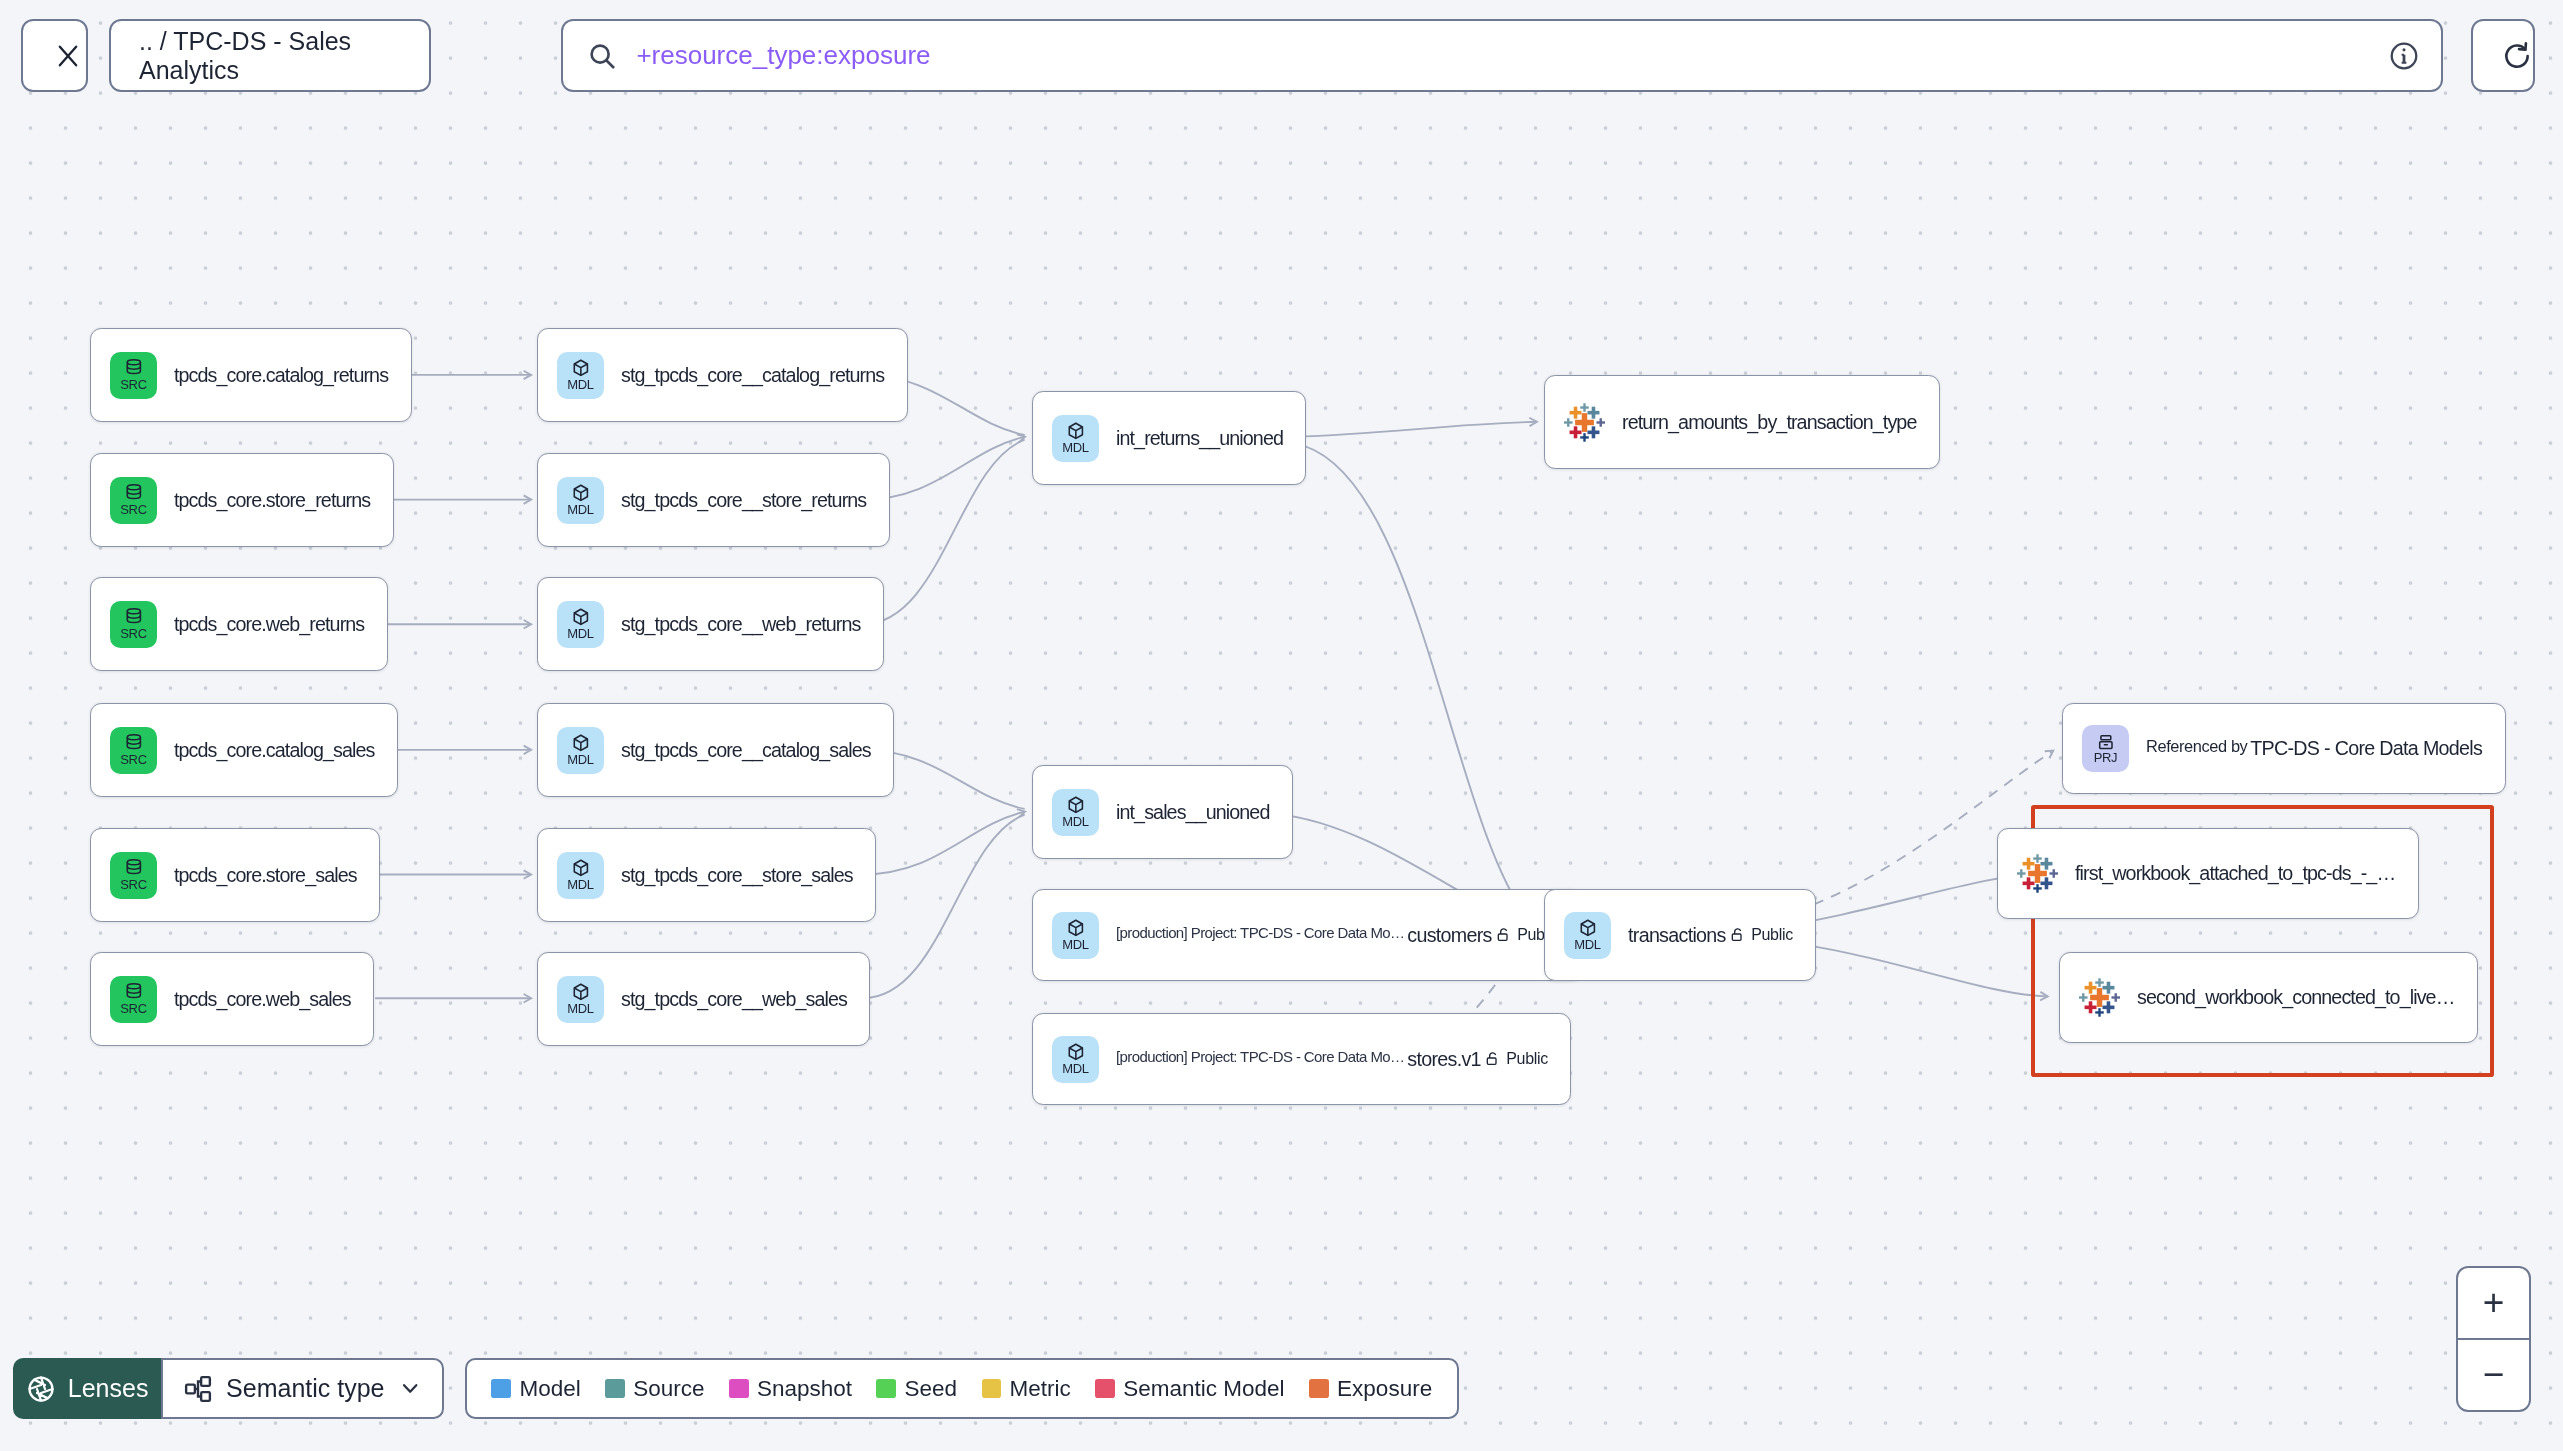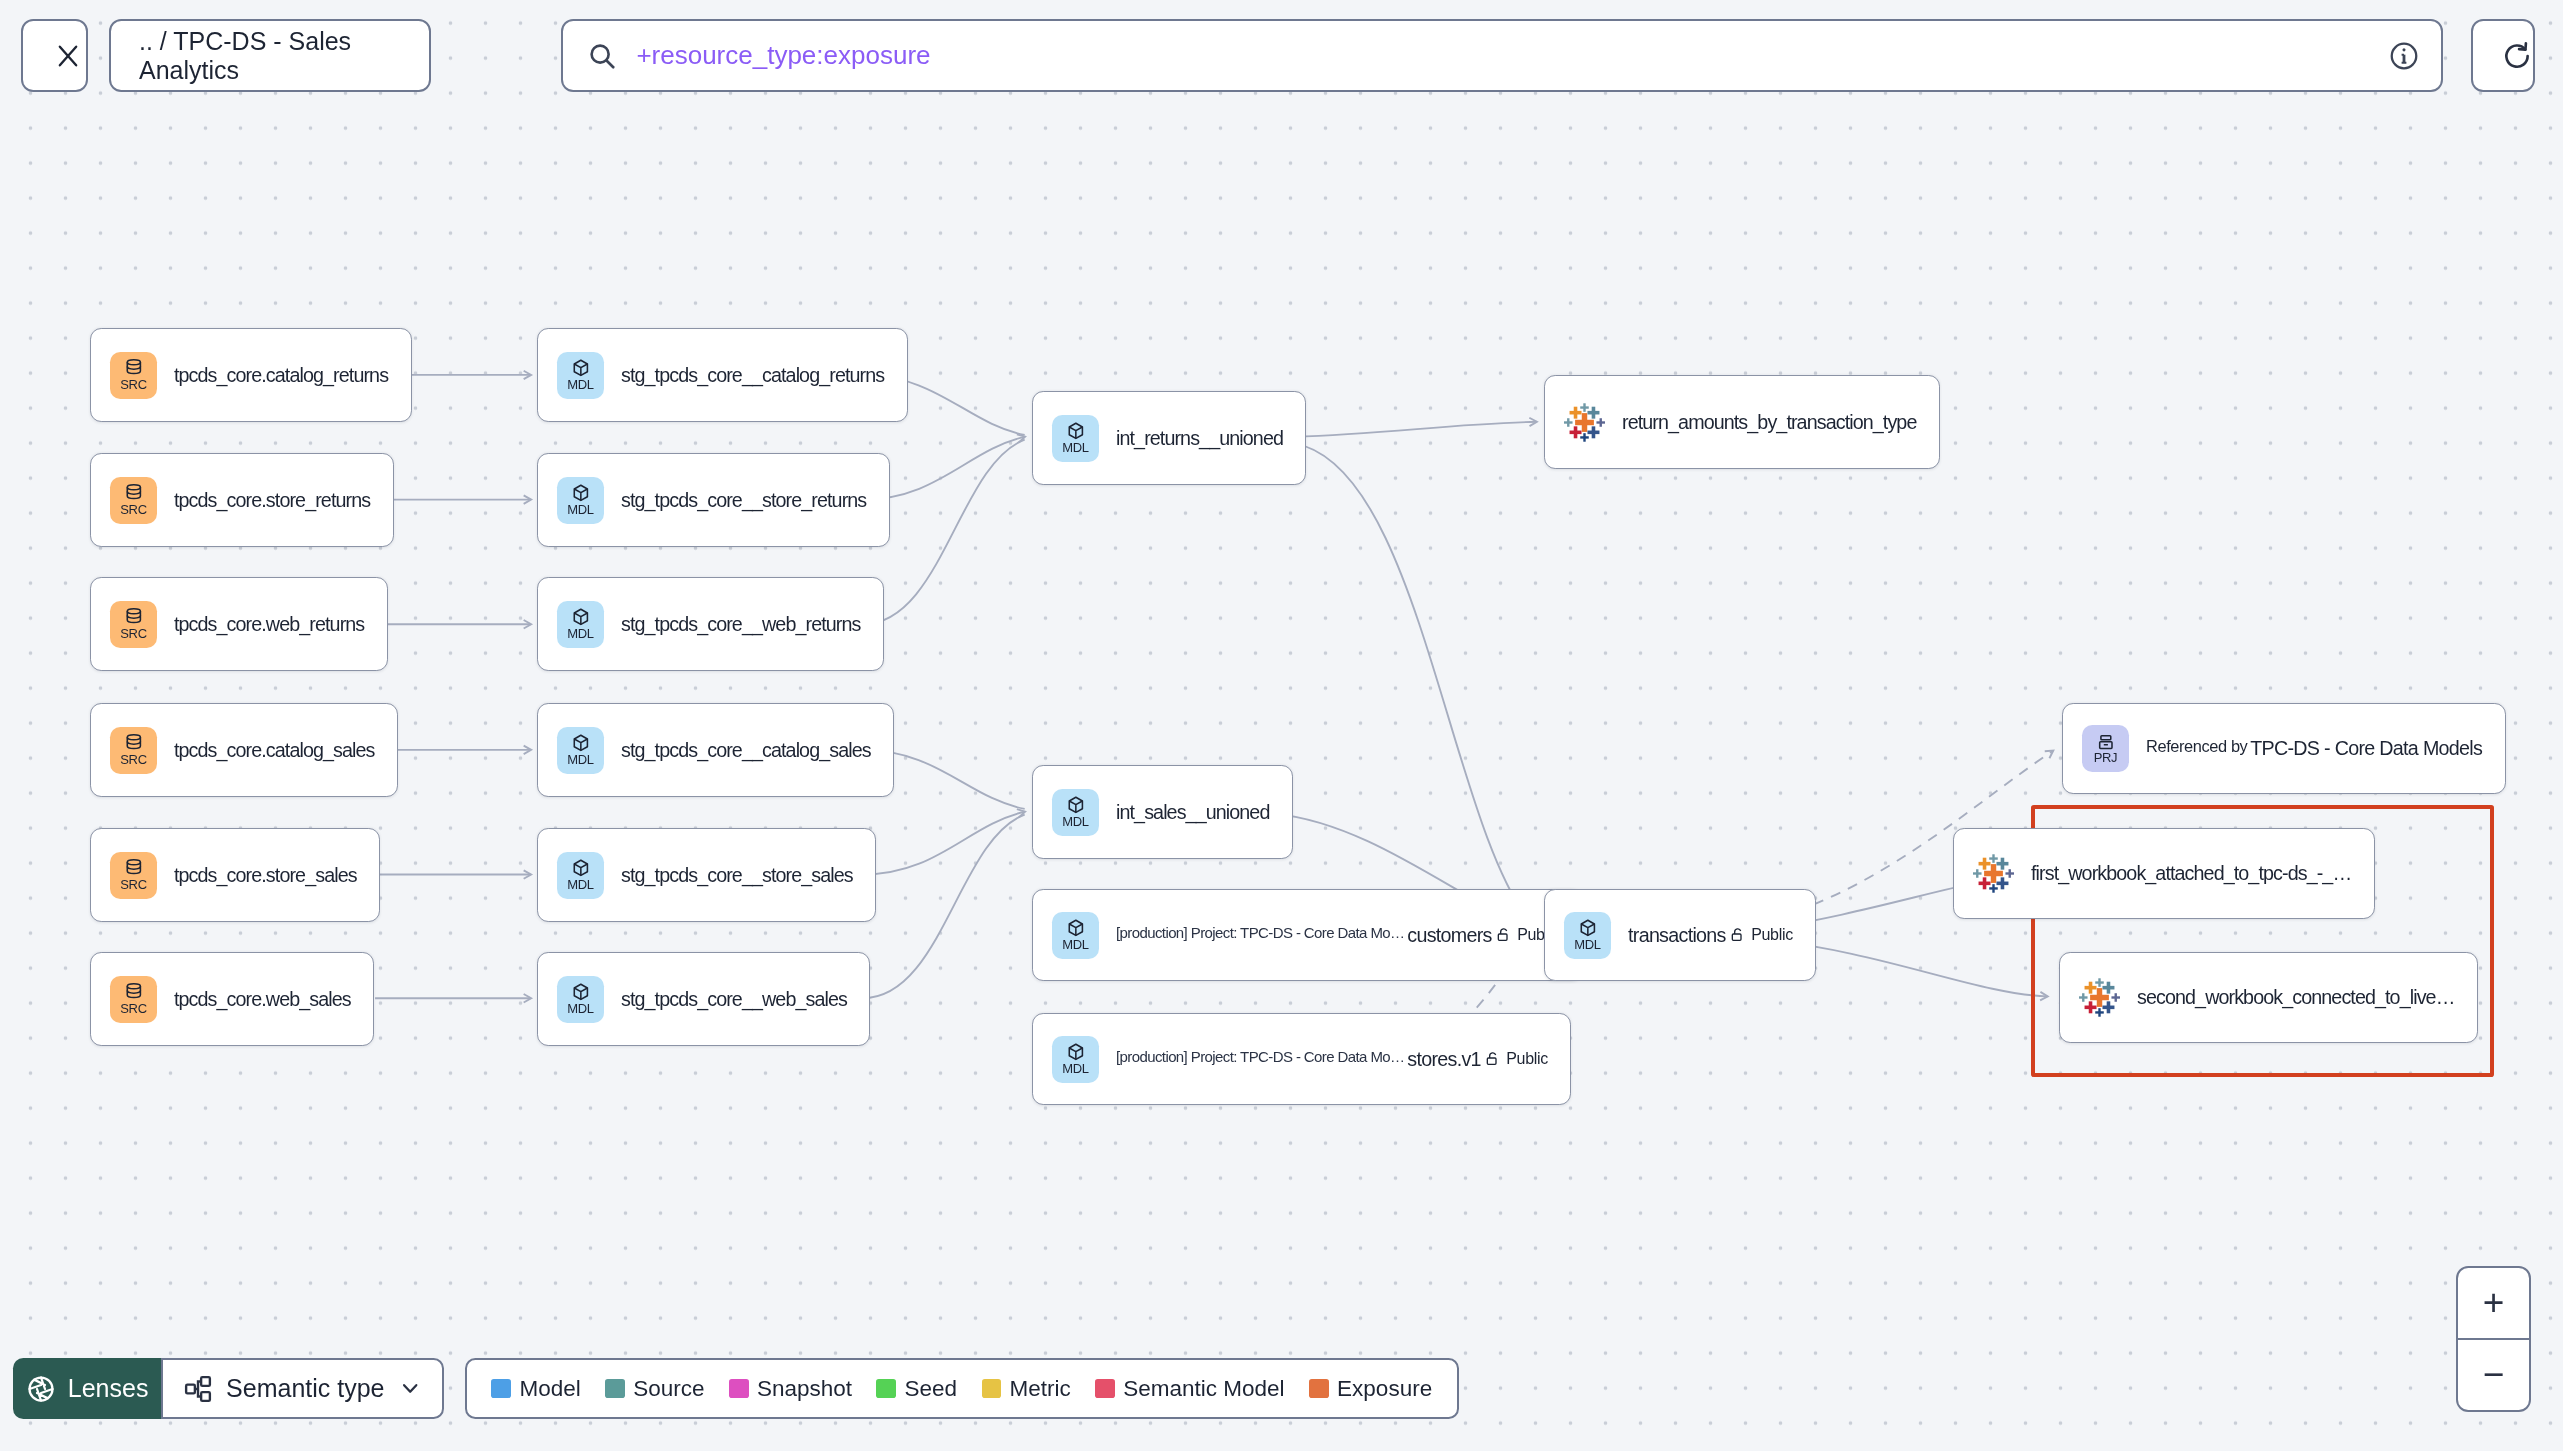--- a/index.html
+++ b/index.html
@@ -31,21 +31,21 @@
     box-sizing:border-box;height:94px;display:flex;align-items:center;
     padding:0 22.5px 0 19px;gap:17px;white-space:nowrap;
     box-shadow:0 0.9px 2.8px rgba(30,40,60,.10);z-index:3;
   }
   .node-label{font-size:19.7px;letter-spacing:-0.9px;color:#1d2433;}
   .badge{
     width:47px;height:47px;border-radius:10.3px;flex:none;
     display:flex;flex-direction:column;align-items:center;justify-content:center;
   }
   .badge .bl{font-size:13px;letter-spacing:-0.3px;margin-top:-0.9px;color:#1d2433;}
-  .badge.src{background:#fdba74;}
+  .badge.src{background:#22c55e;}
   .badge.mdl{background:#b9e1f8;}
   .badge.prj{background:#c6cbf3;}
   .stack{display:flex;justify-content:center;gap:2.8px;}
   .proj-line{font-size:15px;letter-spacing:-0.6px;color:#2b3345;}
   .big-label{font-size:19.7px;letter-spacing:-0.7px;}
   .access{display:flex;align-items:center;gap:6.6px;font-size:16px;letter-spacing:-0.3px;}
   .ref-title{font-size:16.4px;letter-spacing:-0.4px;}
   .tab-icon{flex:none;}
   
   #edges{position:absolute;left:0;top:0;z-index:1;}
@@ -431,21 +431,21 @@
         <use href="#i-archive"></use>
       </svg>
       <span class="bl">PRJ</span>
     </span>
   <span class="stack">
     <span class="ref-title">Referenced by</span>
     <span class="big-label">TPC-DS - Core Data Models</span>
   </span>
 </div>
 
-<div class="node" style="left:1953px;top:828px;height:91px;">
+<div class="node" style="left:1997px;top:828px;height:91px;">
   <svg class="tab-icon" width="41" height="41" viewBox="0 0 44 44">
       <use href="#i-tableau"></use>
     </svg>
   <span class="node-label">first_workbook_attached_to_tpc-ds_-_…</span>
 </div>
 <div class="node" style="left:2059px;top:952px;height:91px;">
   <svg class="tab-icon" width="41" height="41" viewBox="0 0 44 44">
       <use href="#i-tableau"></use>
     </svg>
   <span class="node-label">second_workbook_connected_to_live…</span>

